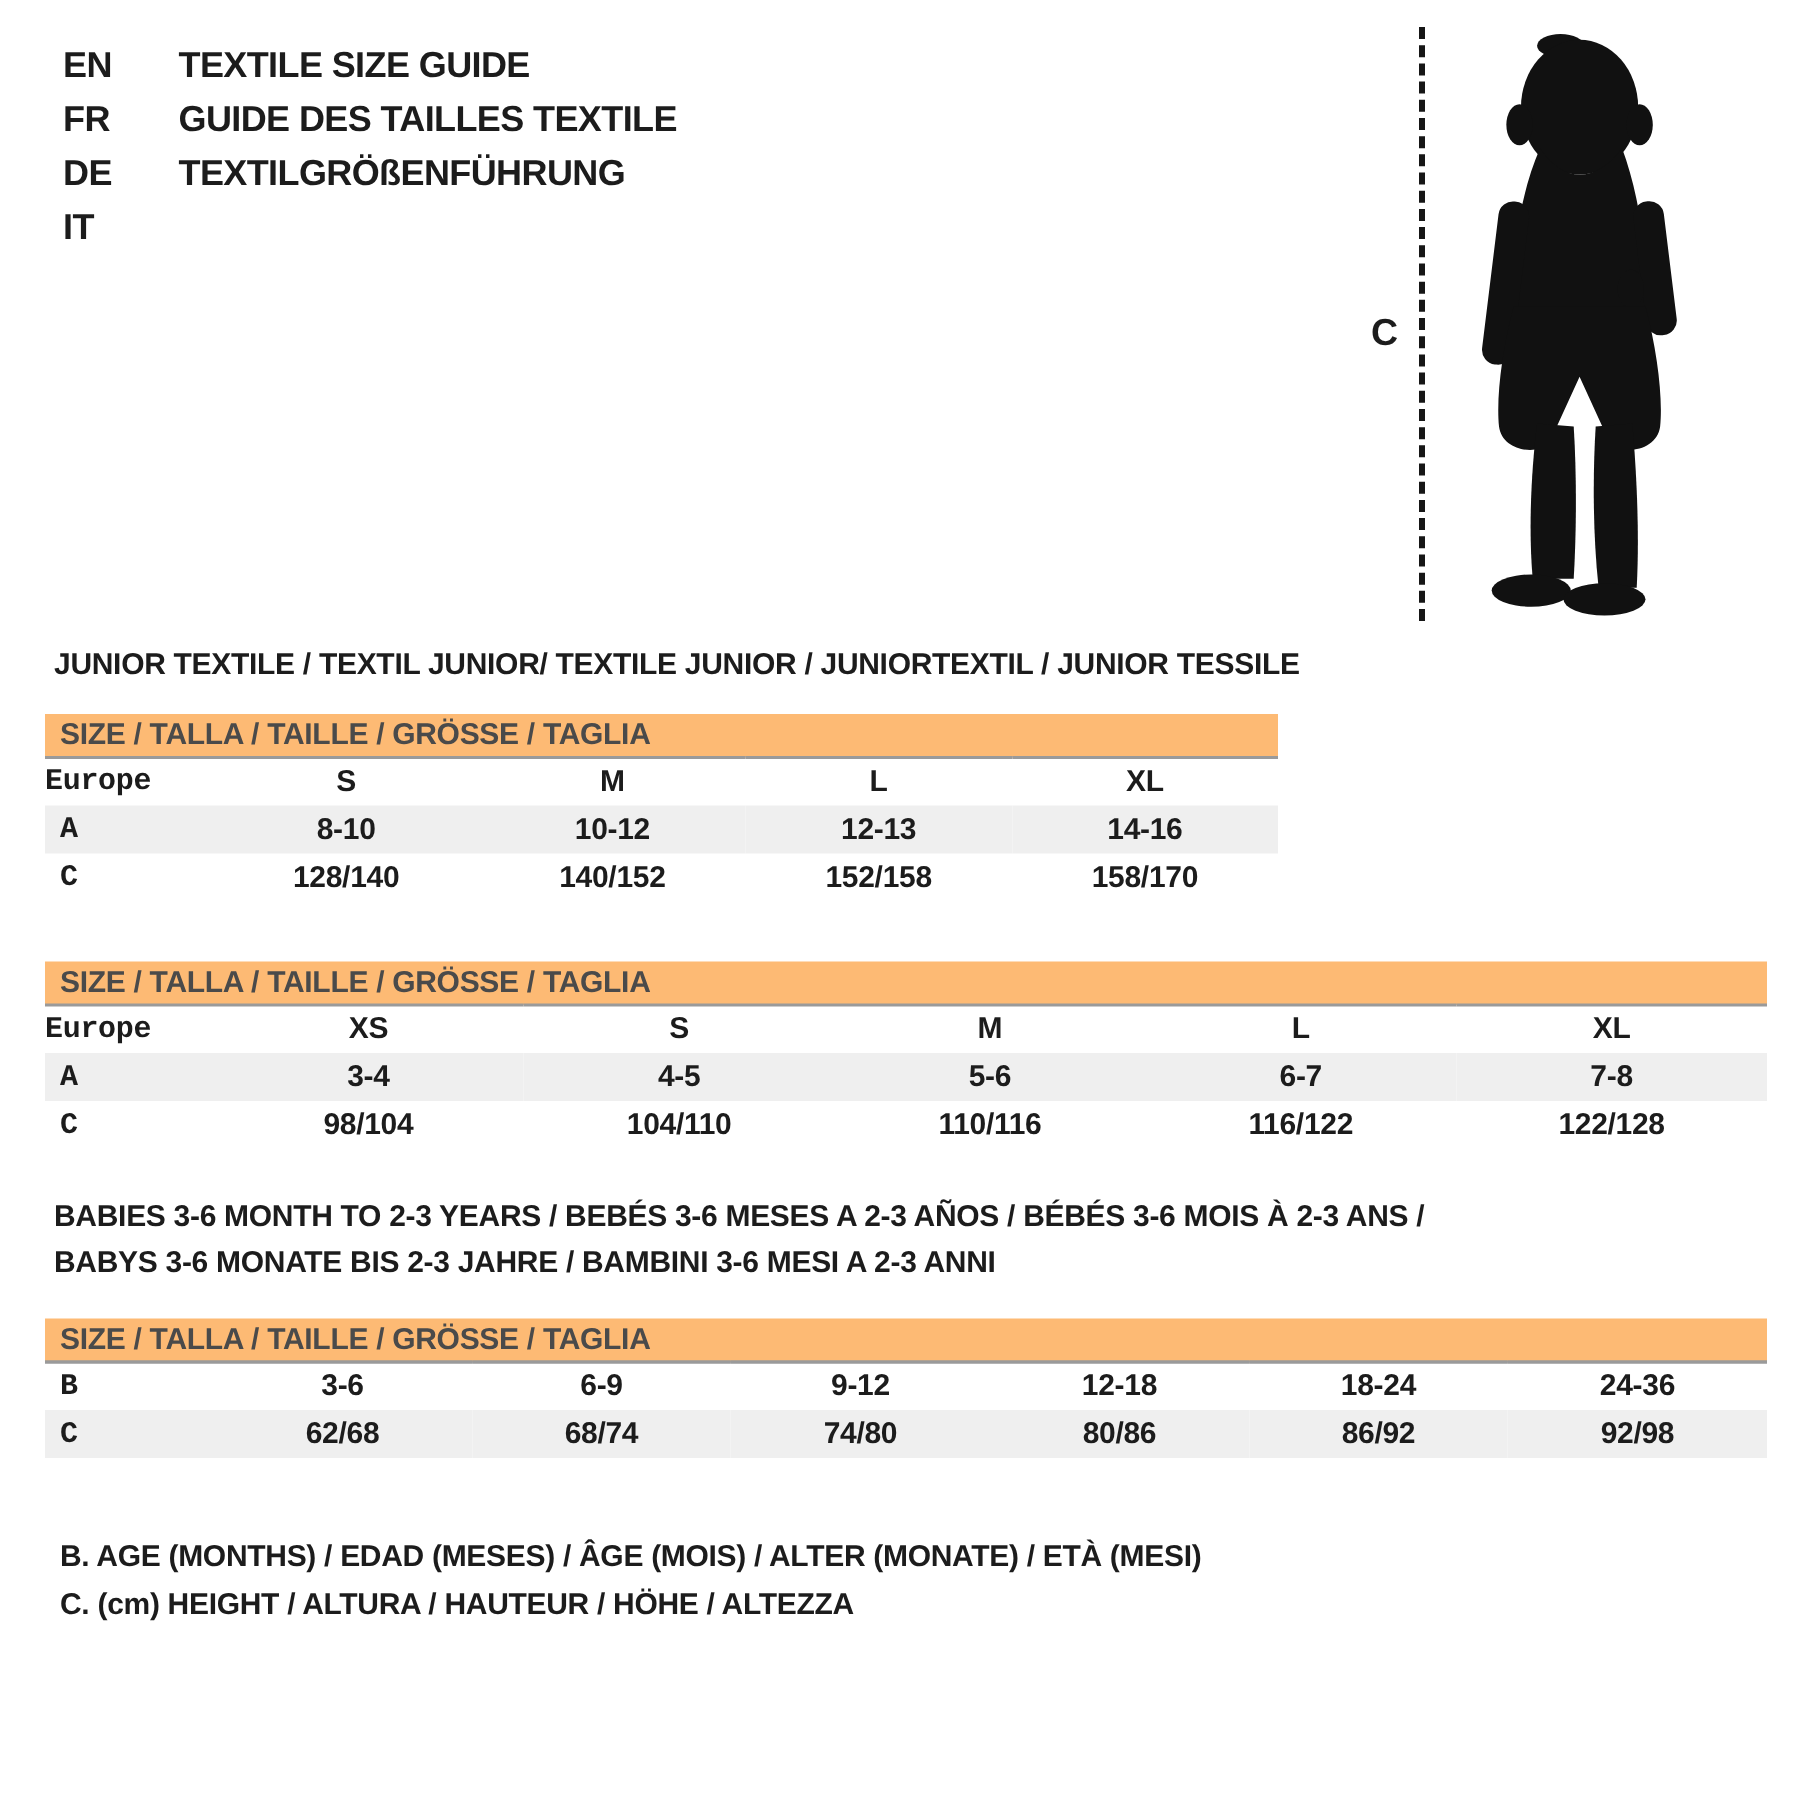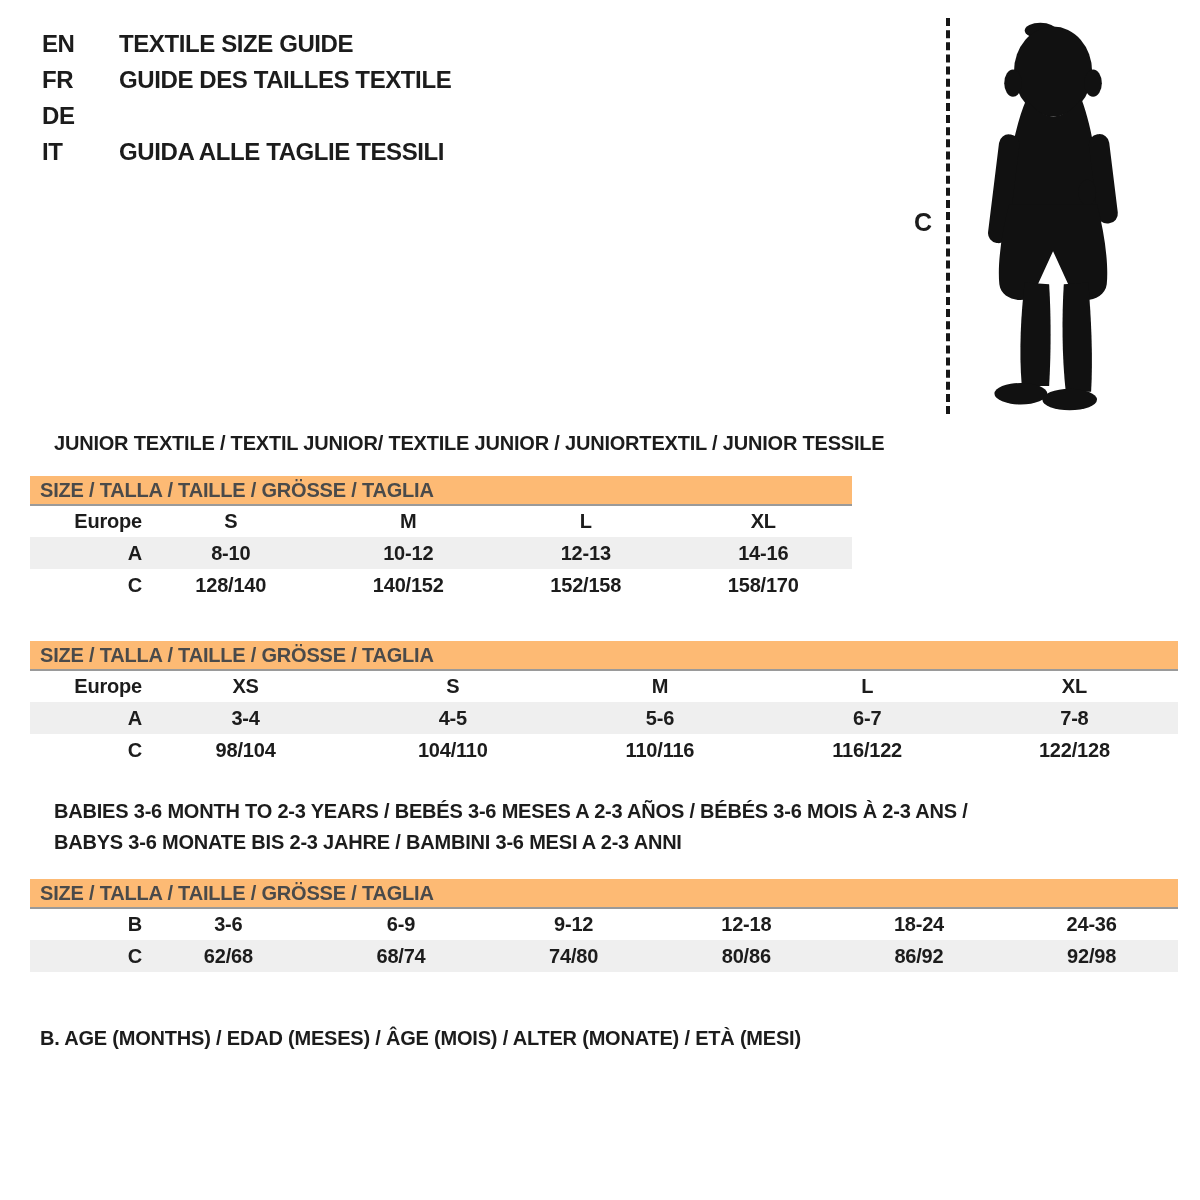--- a/index.html
+++ b/index.html
@@ -24,36 +24,36 @@
   .measure-line { position: absolute; left: 946px; top: 18px; height: 396px;
                   width: 0; border-left: 4px dashed #161616; }
   .measure-label { position: absolute; left: 914px; top: 208px;
                    font-size: 25px; font-weight: 700; }
   .silhouette { position: absolute; left: 972px; top: 16px;
                 width: 166px; height: 400px; }
 
   
   .content { position: absolute; left: 30px; top: 432px; width: 1170px; }
   .sec-heading { font-size: 20px; font-weight: 700; letter-spacing: -0.2px;
-                 line-height: 23px; margin: 0 0 0 24px; }
+                 line-height: 23px; margin: 0 0 0 6px; }
   .sub { font-size: 13px; vertical-align: -4px; }
 
   table { border-collapse: collapse; table-layout: fixed; margin-top: 21px; }
   .junior-w { width: 822px; }
   .wide-w  { width: 1148px; }
   col.c-label { width: 112px; }
 
   th.bar { background: #fdba74; border-bottom: 2px solid #9a9a9a;
            text-align: left; padding: 0 0 0 10px; height: 29px;
            font-size: 20px; font-weight: 700; color: #4a4a4a;
            letter-spacing: -0.2px; }
   tr.cols th, tbody th, tbody td {
     font-size: 20px; font-weight: 700; height: 32px;
     letter-spacing: -0.2px; padding: 0; }
-  th.rowlab { text-align: right; padding-left: 10px; font-weight: 700; }
+  th.rowlab { text-align: left; padding-left: 10px; font-weight: 700; font-family: Liberation Mono, monospace; }
   tr.cols th.center, tbody td { text-align: center; }
   tr.stripe { background: #efefef; }
 
   .sec-children { margin-top: 40px; }
   .sec-babies   { margin-top: 30px; }
   .babies-heading div { line-height: 31px; }
 
   
   .legend { margin-top: 50px; }
   .legend-line { font-size: 20px; font-weight: 700; line-height: 32px;
@@ -68,24 +68,24 @@
     <div class="lang-row">
       <span class="lang-code">EN</span>
       <span class="lang-title">TEXTILE SIZE GUIDE</span>
     </div>
     <div class="lang-row">
       <span class="lang-code">FR</span>
       <span class="lang-title">GUIDE DES TAILLES TEXTILE</span>
     </div>
     <div class="lang-row">
       <span class="lang-code">DE</span>
+      <span class="lang-title">TEXTILGRÖßENFÜHRUNG</span>
     </div>
     <div class="lang-row">
       <span class="lang-code">IT</span>
-      <span class="lang-title">GUIDA ALLE TAGLIE TESSILI</span>
     </div>
   </header>
 
   <span class="measure-label">C</span>
   <div class="measure-line"></div>
   <svg class="silhouette" viewBox="0 0 170 400" xmlns="http://www.w3.org/2000/svg" aria-hidden="true">
     <g fill="#111111">
       <ellipse cx="70" cy="10" rx="16" ry="8"></ellipse>
       <ellipse cx="83" cy="52" rx="40" ry="46"></ellipse>
       <ellipse cx="42" cy="64" rx="9" ry="14"></ellipse>
@@ -227,16 +227,17 @@
             <td>80/86</td>
             <td>86/92</td>
             <td>92/98</td>
           </tr>
         </tbody>
       </table>
     </section>
 
     <footer class="legend">
       <div class="legend-line">B. AGE (MONTHS) / EDAD (MESES) / ÂGE (MOIS) / ALTER (MONATE) / ETÀ (MESI)</div>
+      <div class="legend-line">C. (cm) HEIGHT / ALTURA / HAUTEUR / HÖHE / ALTEZZA</div>
     </footer>
 
   </section>
 </main>
 
 </body></html>

